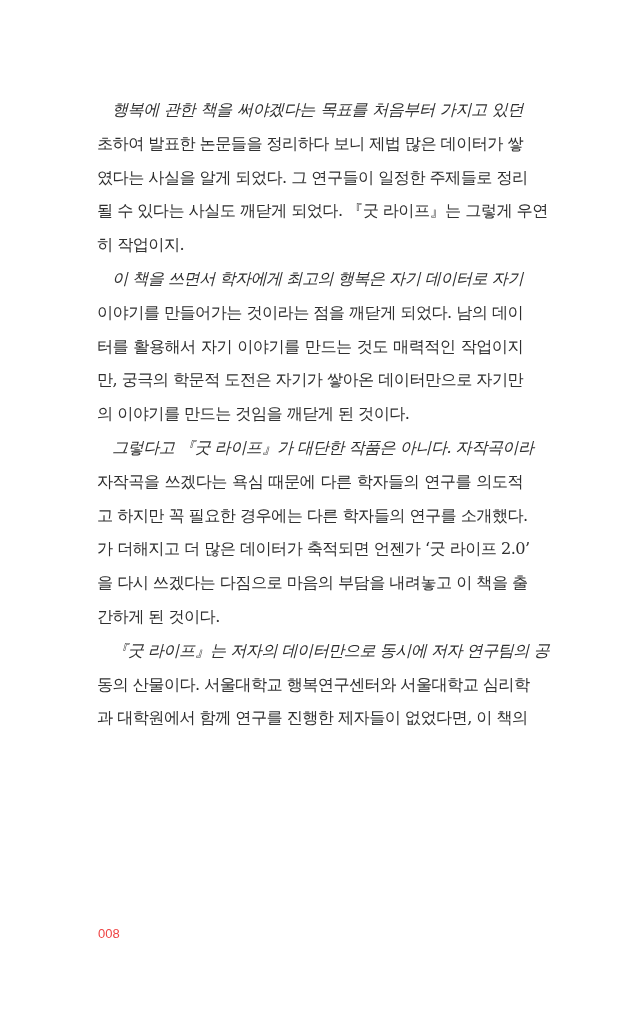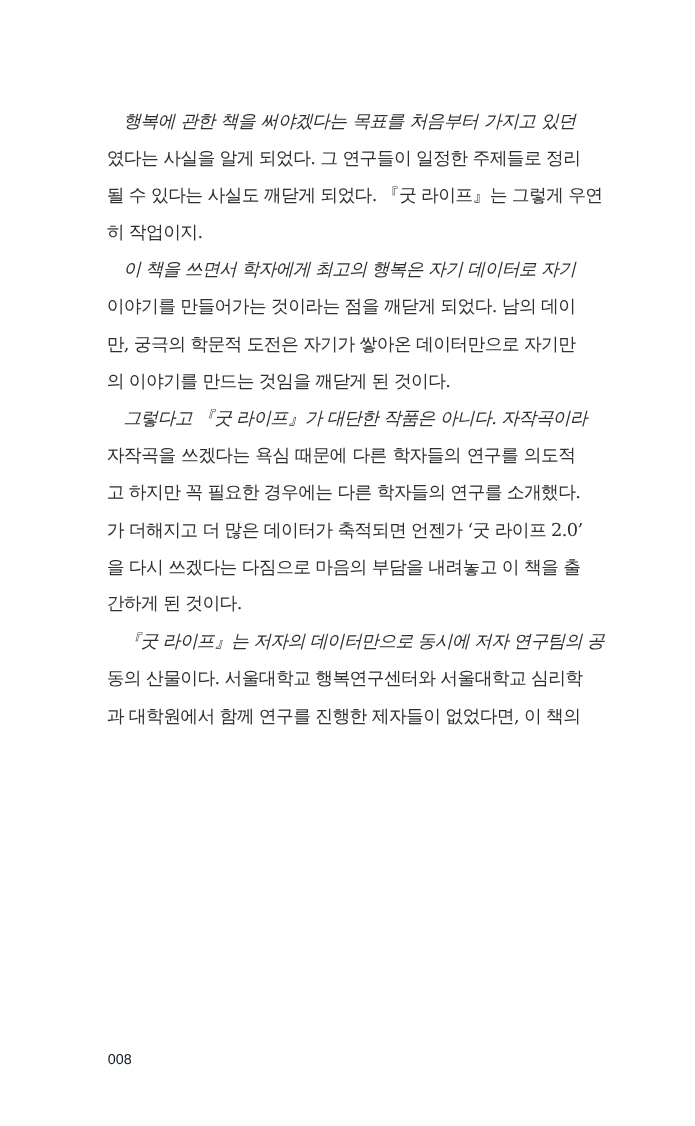--- a/index.html
+++ b/index.html
@@ -14,38 +14,40 @@
     white-space: nowrap;
     text-align: justify;
     text-align-last: justify;
     letter-spacing: -0.6px;
   }
   .line.last { text-align-last: left; }
   .line.indent { padding-left: 15px; font-style: italic; }
   .folio {
     position: absolute; left: 98px; top: 926px;
     font-family: "Liberation Sans", "DejaVu Sans", sans-serif;
-    font-size: 13px; color: #0f172a; margin-top: 29px;
+    font-size: 13px; color: #ef4444;
   }
 </style>
 </head>
 <body>
 
 <div class="page">
 
   <div>
     <div class="line indent">행복에 관한 책을 써야겠다는 목표를 처음부터 가지고 있던</div>
+    <div class="line">초하여 발표한 논문들을 정리하다 보니 제법 많은 데이터가 쌓</div>
     <div class="line">였다는 사실을 알게 되었다. 그 연구들이 일정한 주제들로 정리</div>
     <div class="line">될 수 있다는 사실도 깨닫게 되었다. 『굿 라이프』는 그렇게 우연</div>
     <div class="line last">히 작업이지.</div>
   </div>
 
   <div>
     <div class="line indent">이 책을 쓰면서 학자에게 최고의 행복은 자기 데이터로 자기</div>
     <div class="line">이야기를 만들어가는 것이라는 점을 깨닫게 되었다. 남의 데이</div>
+    <div class="line">터를 활용해서 자기 이야기를 만드는 것도 매력적인 작업이지</div>
     <div class="line">만, 궁극의 학문적 도전은 자기가 쌓아온 데이터만으로 자기만</div>
     <div class="line last">의 이야기를 만드는 것임을 깨닫게 된 것이다.</div>
   </div>
 
   <div>
     <div class="line indent">그렇다고 『굿 라이프』가 대단한 작품은 아니다. 자작곡이라</div>
     <div class="line">자작곡을 쓰겠다는 욕심 때문에 다른 학자들의 연구를 의도적</div>
     <div class="line">고 하지만 꼭 필요한 경우에는 다른 학자들의 연구를 소개했다.</div>
     <div class="line">가 더해지고 더 많은 데이터가 축적되면 언젠가 ‘굿 라이프 2.0’</div>
     <div class="line">을 다시 쓰겠다는 다짐으로 마음의 부담을 내려놓고 이 책을 출</div>

